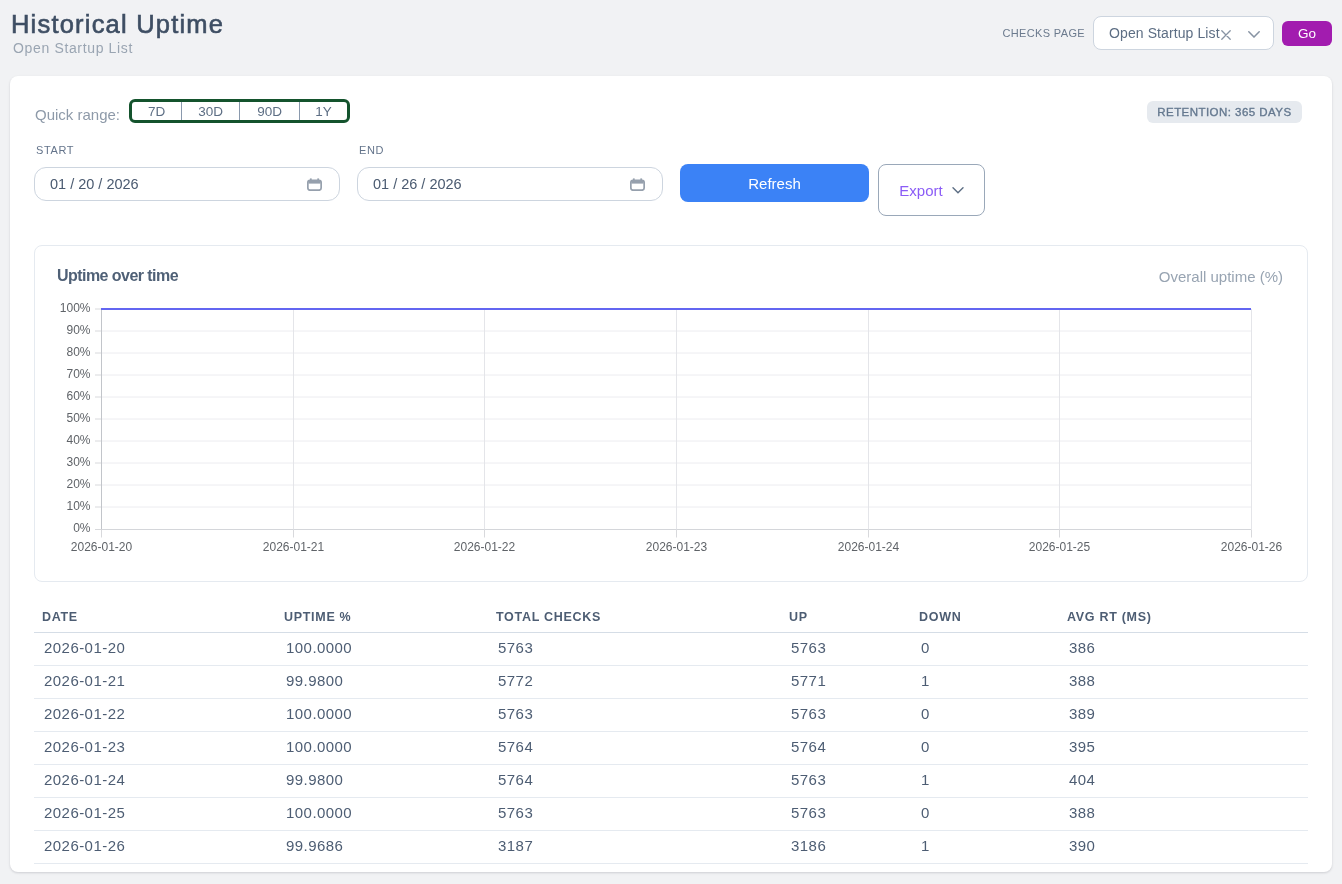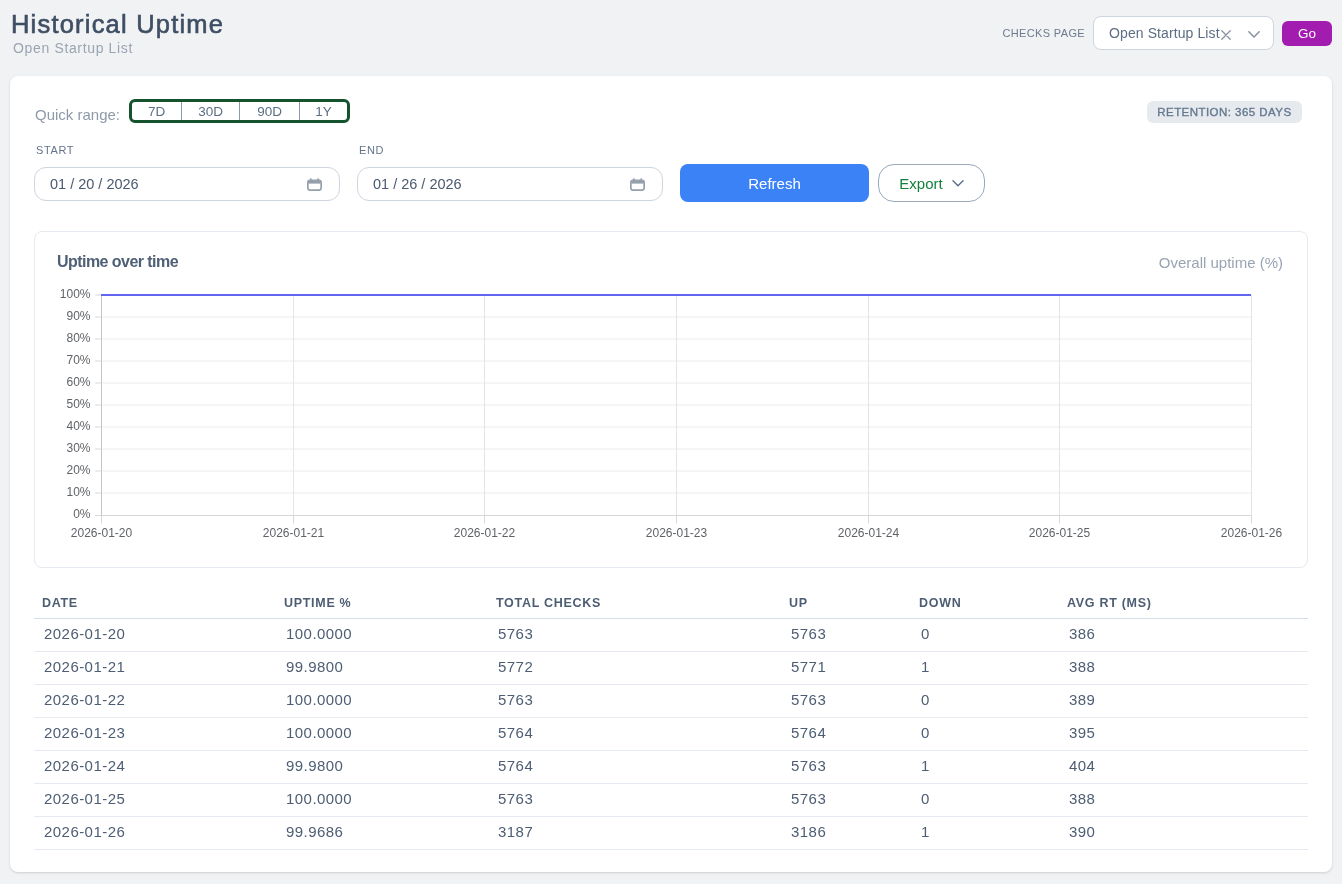--- a/index.html
+++ b/index.html
@@ -31,21 +31,21 @@
 .row2 { display:flex; margin-top:21px; }
 .fld { display:flex; flex-direction:column; }
 .fld label { font-size:11px; letter-spacing:0.6px; color:#64748b; margin-bottom:11px; margin-left:2px; }
 .inp { height:34px; border:1px solid #cdd5df; border-radius:12px; background:#fff; display:flex; align-items:center; padding:0 17px 0 15px; font-size:14.5px; color:#4a5a70; }
 .f-start { width:306px; }
 .f-end { width:306px; margin-left:17px; }
 .f-gran { width:307px; margin-left:15px; }
 .inp .cal { margin-left:auto; }
 .inp .chev { margin-left:auto; }
 .btn-refresh { width:189px; height:38px; margin-left:17px; margin-top:20px; background:#3b82f6; border-radius:8px; color:#fff; font-size:15px; display:flex; align-items:center; justify-content:center; }
-.btn-export { width:107px; height:38px; margin-left:9px; margin-top:20px; background:#fff; border:1px solid #9aa8b9; border-radius:16px; color:#15803d; font-size:15px; display:flex; align-items:center; justify-content:center; gap:9px; }
+.btn-export { width:107px; height:52px; margin-left:9px; margin-top:20px; background:#fff; border:1px solid #9aa8b9; border-radius:8px; color:#8b5cf6; font-size:15px; display:flex; align-items:center; justify-content:center; gap:9px; }
 
 .chart-card { position:relative; margin-top:29px; height:337px; border:1px solid #e5eaf0; border-radius:8px; }
 .ct-title { position:absolute; left:22px; top:21px; font-size:16px; letter-spacing:-0.55px; font-weight:700; color:#4f6076; }
 .ct-right { position:absolute; right:24px; top:22px; font-size:15px; color:#98a4b2; }
 
 table { border-collapse:collapse; table-layout:fixed; width:1274px; margin-top:13px; }
 th { font-size:12.5px; letter-spacing:0.7px; color:#4d5d73; text-align:left; font-weight:700; padding:8px 0 0 8px; height:37px; vertical-align:middle; border-bottom:1px solid #d5dde6; }
 td { font-size:15px; color:#4d5d73; letter-spacing:0.45px; padding:0 0 3px 10px; height:33px; vertical-align:middle; border-bottom:1px solid #e5eaf0; }
 </style>
 </head>

